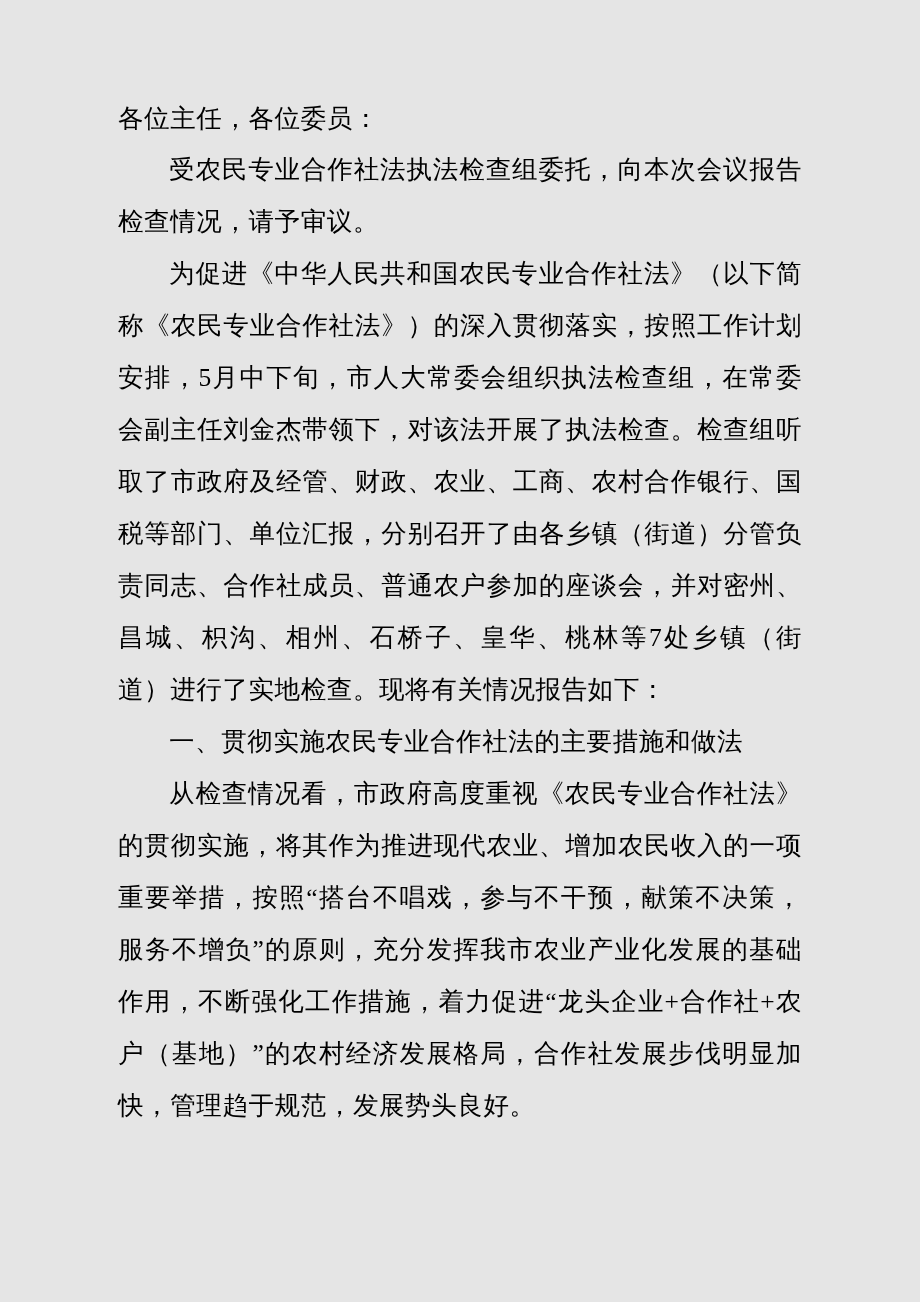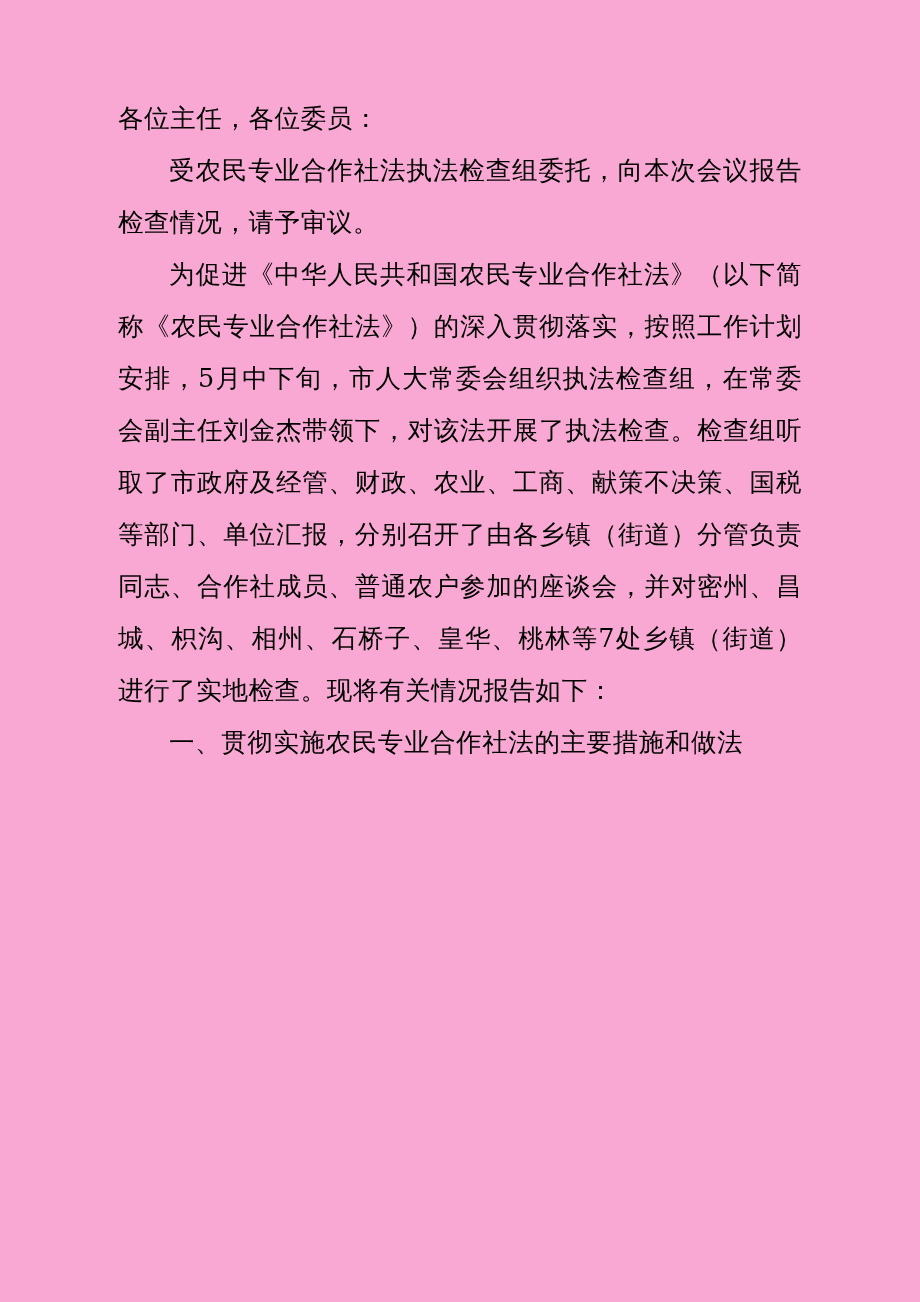--- a/index.html
+++ b/index.html
@@ -8,21 +8,21 @@
     background: #ffffff;
   }
   body {
     font-family: "DejaVu Serif", "Liberation Serif", serif;
     color: #000000;
   }
   .page {
     position: relative;
     width: 920px;
     height: 1302px;
-    background: #f9a8d4;
+    background: #e5e5e5;
     box-sizing: border-box;
     overflow: hidden;
   }
   .doc-body {
     position: absolute;
     left: 118px;
     top: 92px;
     width: 684px;
   }
   .para {
@@ -30,25 +30,27 @@
     line-height: 52px;
     text-align: justify;
     text-justify: inter-ideograph;
     letter-spacing: 0.6px;
     margin: 0;
     text-indent: 0;
     word-break: break-all;
   }
   .para.indent {
     text-indent: 51px;
+    font-family: Liberation Serif, serif;
   }
 </style>
 </head>
 <body>
 
 <div class="page">
   <div class="doc-body">
     <p class="para">各位主任，各位委员：</p>
     <p class="para indent">受农民专业合作社法执法检查组委托，向本次会议报告检查情况，请予审议。</p>
-    <p class="para indent">为促进《中华人民共和国农民专业合作社法》（以下简称《农民专业合作社法》）的深入贯彻落实，按照工作计划安排，5月中下旬，市人大常委会组织执法检查组，在常委会副主任刘金杰带领下，对该法开展了执法检查。检查组听取了市政府及经管、财政、农业、工商、献策不决策、国税等部门、单位汇报，分别召开了由各乡镇（街道）分管负责同志、合作社成员、普通农户参加的座谈会，并对密州、昌城、枳沟、相州、石桥子、皇华、桃林等7处乡镇（街道）进行了实地检查。现将有关情况报告如下：</p>
+    <p class="para indent">为促进《中华人民共和国农民专业合作社法》（以下简称《农民专业合作社法》）的深入贯彻落实，按照工作计划安排，5月中下旬，市人大常委会组织执法检查组，在常委会副主任刘金杰带领下，对该法开展了执法检查。检查组听取了市政府及经管、财政、农业、工商、农村合作银行、国税等部门、单位汇报，分别召开了由各乡镇（街道）分管负责同志、合作社成员、普通农户参加的座谈会，并对密州、昌城、枳沟、相州、石桥子、皇华、桃林等7处乡镇（街道）进行了实地检查。现将有关情况报告如下：</p>
     <p class="para indent">一、贯彻实施农民专业合作社法的主要措施和做法</p>
+    <p class="para indent">从检查情况看，市政府高度重视《农民专业合作社法》的贯彻实施，将其作为推进现代农业、增加农民收入的一项重要举措，按照“搭台不唱戏，参与不干预，献策不决策，服务不增负”的原则，充分发挥我市农业产业化发展的基础作用，不断强化工作措施，着力促进“龙头企业+合作社+农户（基地）”的农村经济发展格局，合作社发展步伐明显加快，管理趋于规范，发展势头良好。</p>
   </div>
 </div>
 
 </body></html>

